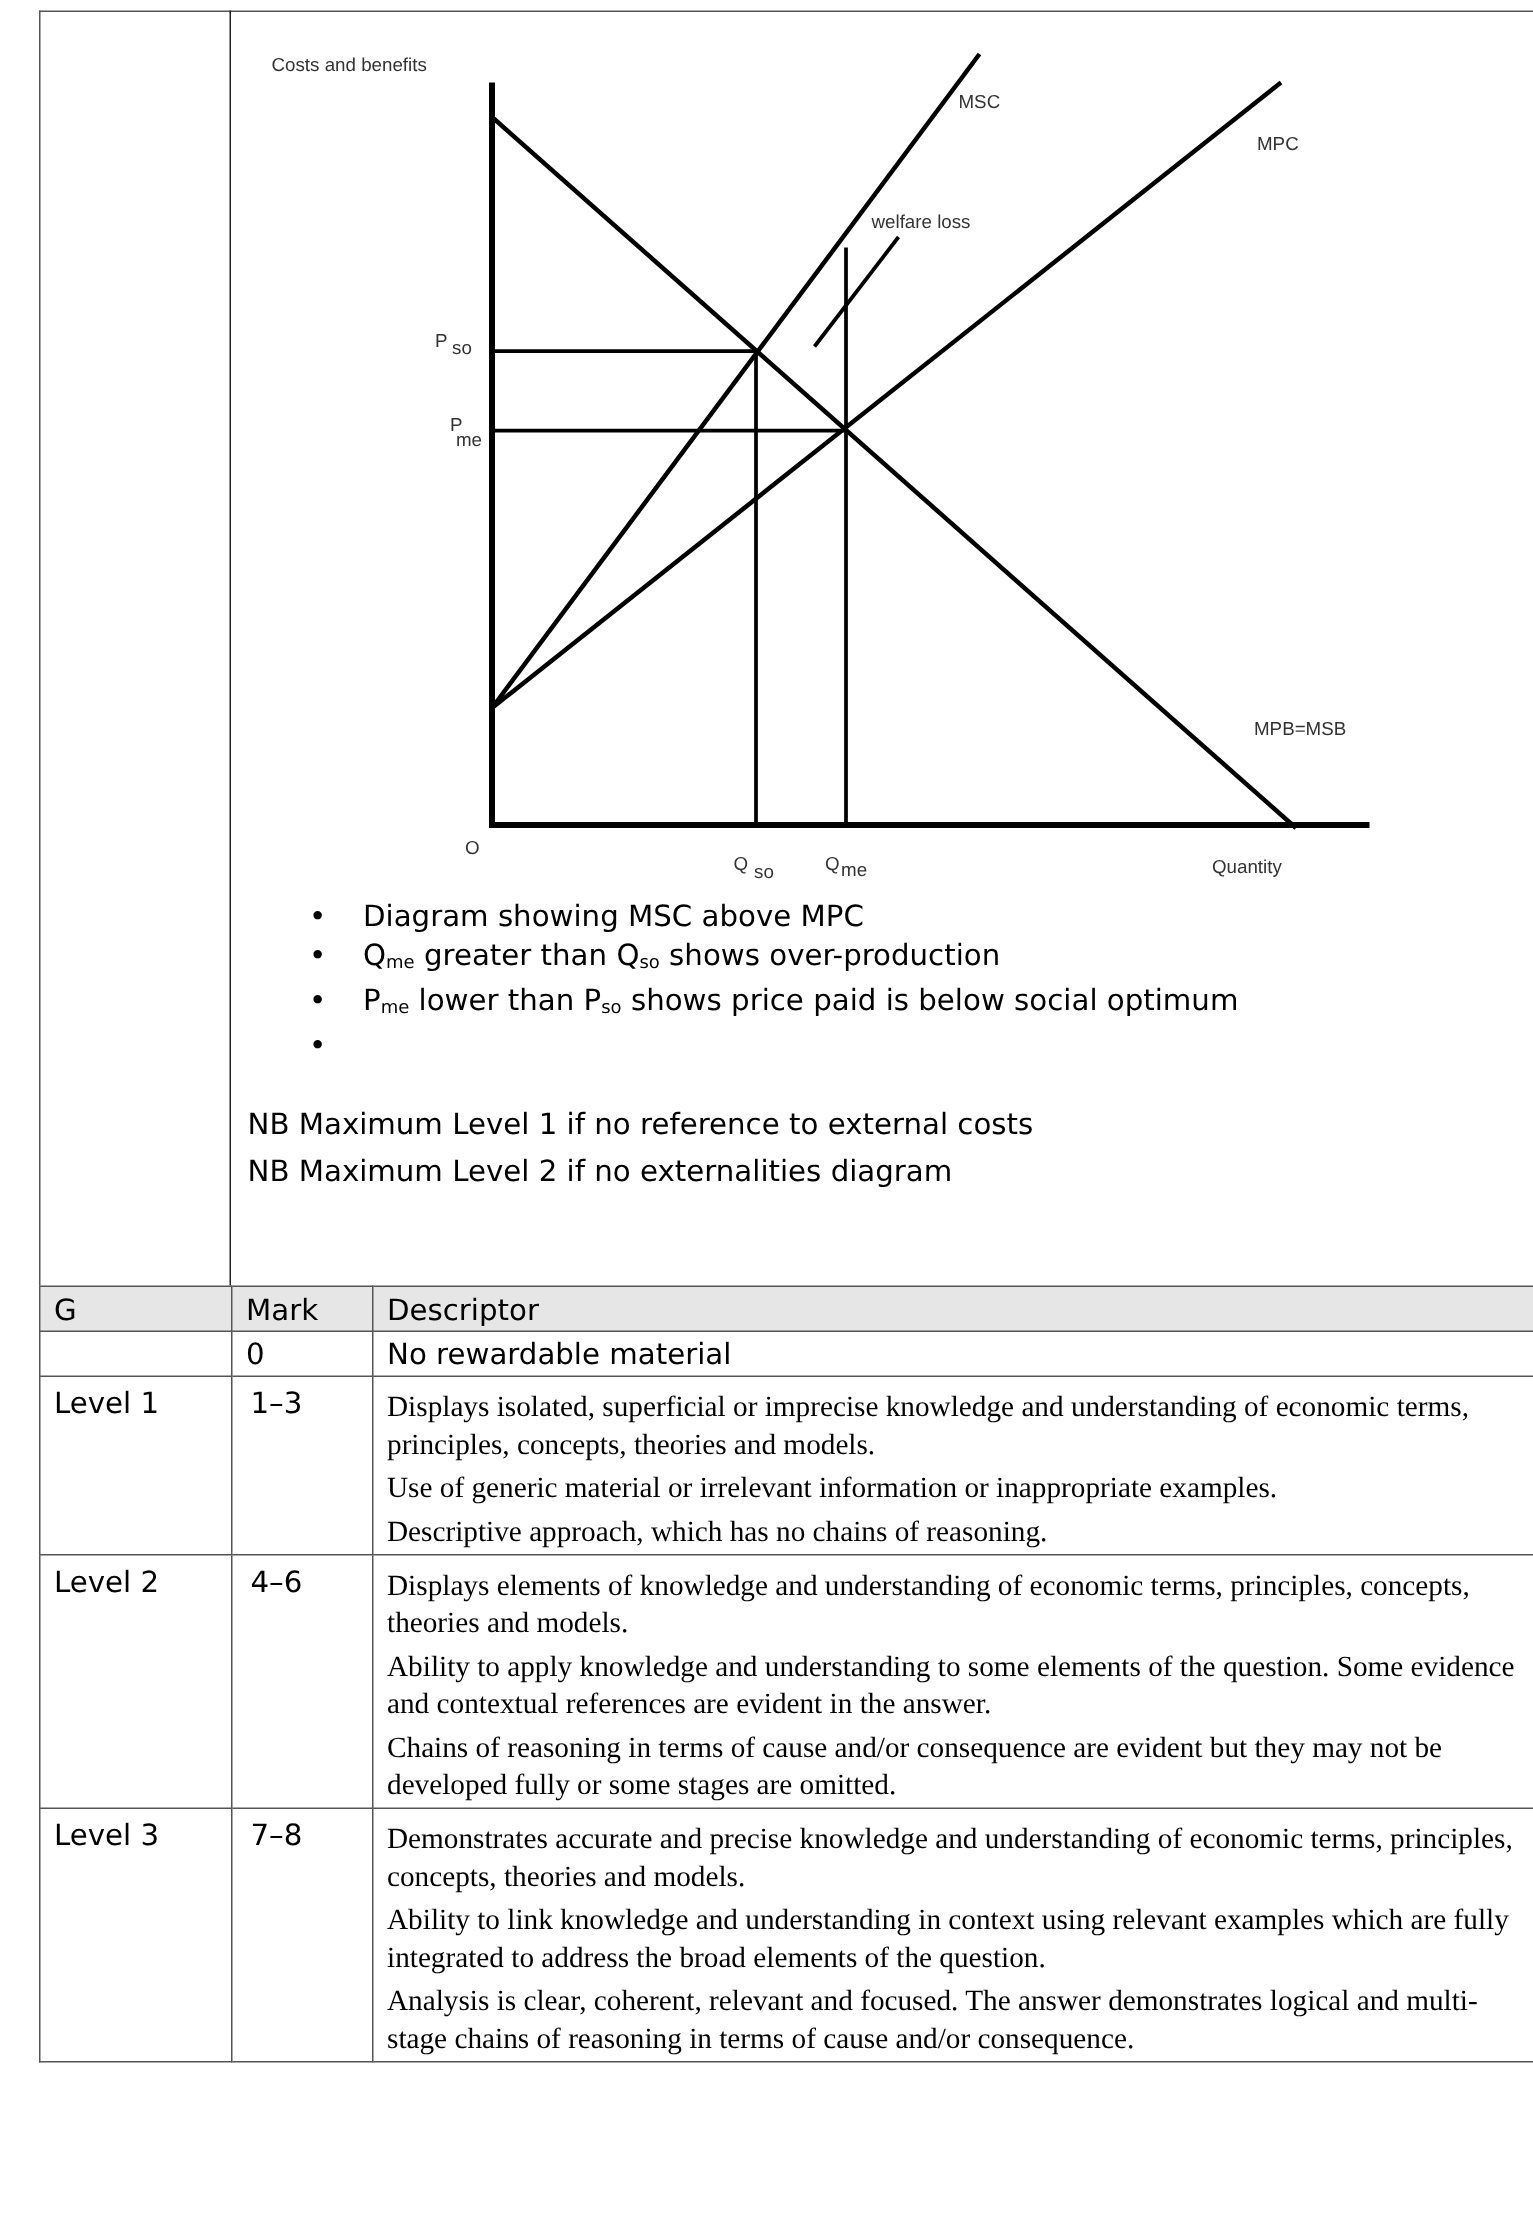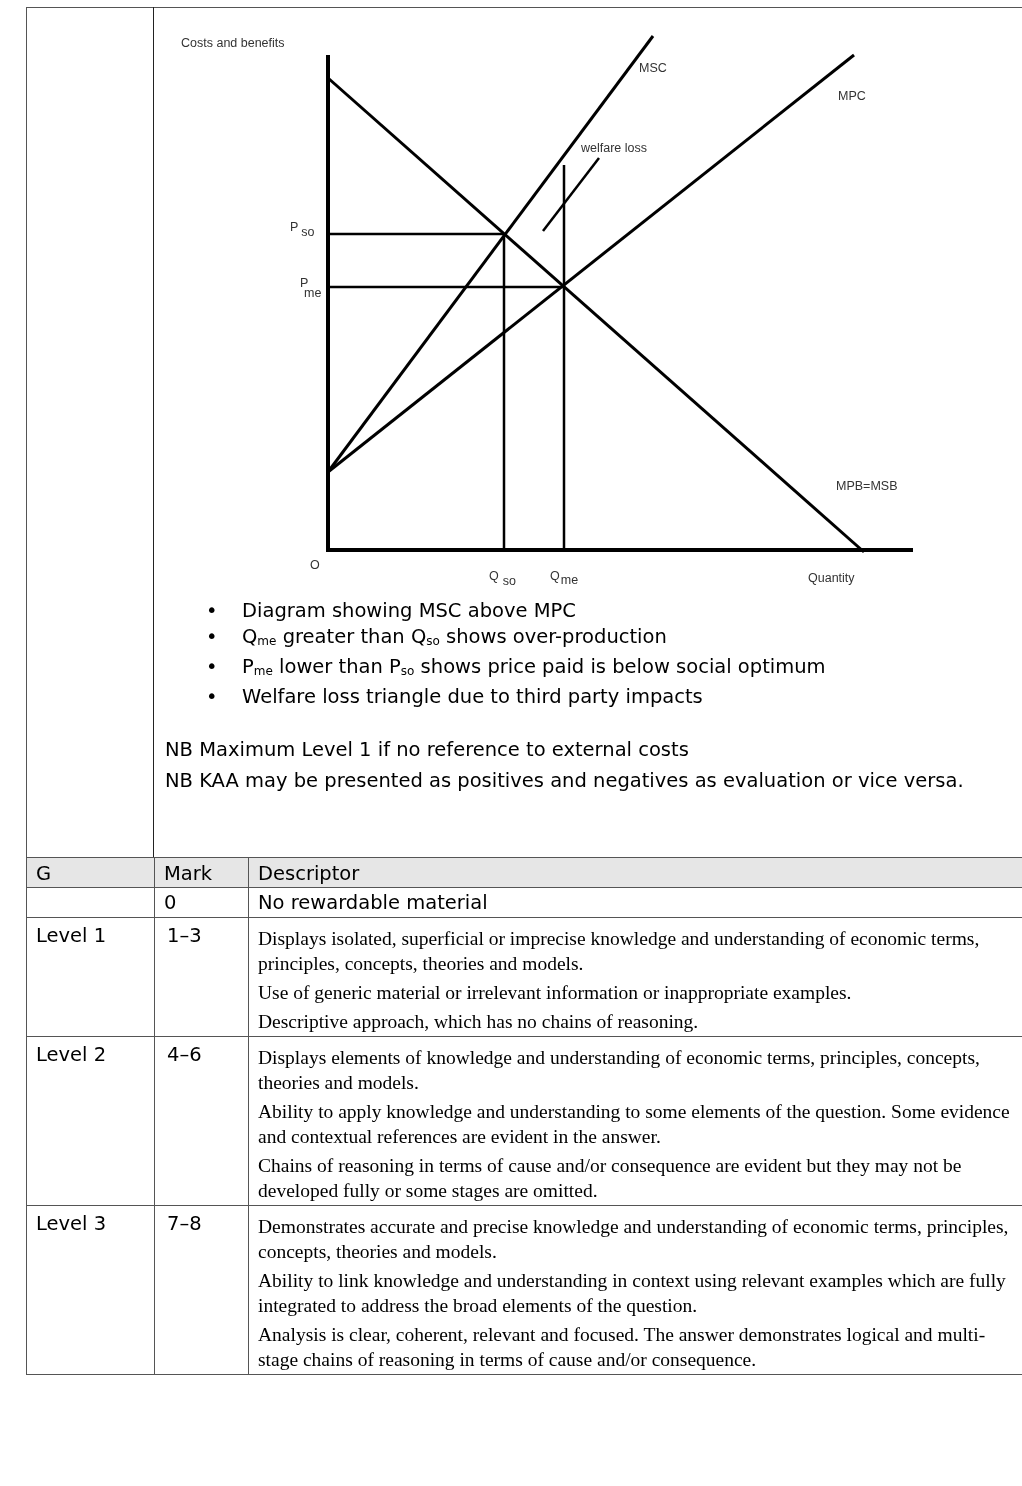--- a/index.html
+++ b/index.html
@@ -73,26 +73,26 @@
     <text x="274" y="231" font-size="12.5"><tspan>P</tspan><tspan dx="3" dy="5">so</tspan></text>
     <text x="284" y="287" font-size="12.5"><tspan>P</tspan><tspan x="288" dy="10">me</tspan></text>
     <text x="473" y="580" font-size="12.5"><tspan>Q</tspan><tspan dx="4" dy="5">so</tspan></text>
     <text x="534" y="580" font-size="12.5"><tspan>Q</tspan><tspan dx="1" dy="4">me</tspan></text>
   </svg>
 
   <ul class="bullets">
     <li><span class="dot">•</span><span>Diagram showing MSC above MPC</span></li>
     <li><span class="dot">•</span><span>Q</span><sub>me</sub><span> greater than Q</span><sub>so</sub><span> shows over-production</span></li>
     <li><span class="dot">•</span><span>P</span><sub>me</sub><span> lower than P</span><sub>so</sub><span> shows price paid is below social optimum</span></li>
-    <li><span class="dot">•</span><span>Welfare loss triangle due to third party impacts</span></li>
+    <li><span class="dot">•</span></li>
   </ul>
 
   <div class="notes">
     <p>NB Maximum Level 1 if no reference to external costs</p>
-    <p>NB KAA may be presented as positives and negatives as evaluation or vice versa.</p>
+    <p>NB Maximum Level 2 if no externalities diagram</p>
   </div>
 
   <table class="rubric">
     <tbody>
         <tr class="head">
       <td class="c1">G</td>
       <td class="c2">Mark</td>
       <td>Descriptor</td>
     </tr>
     <tr>

